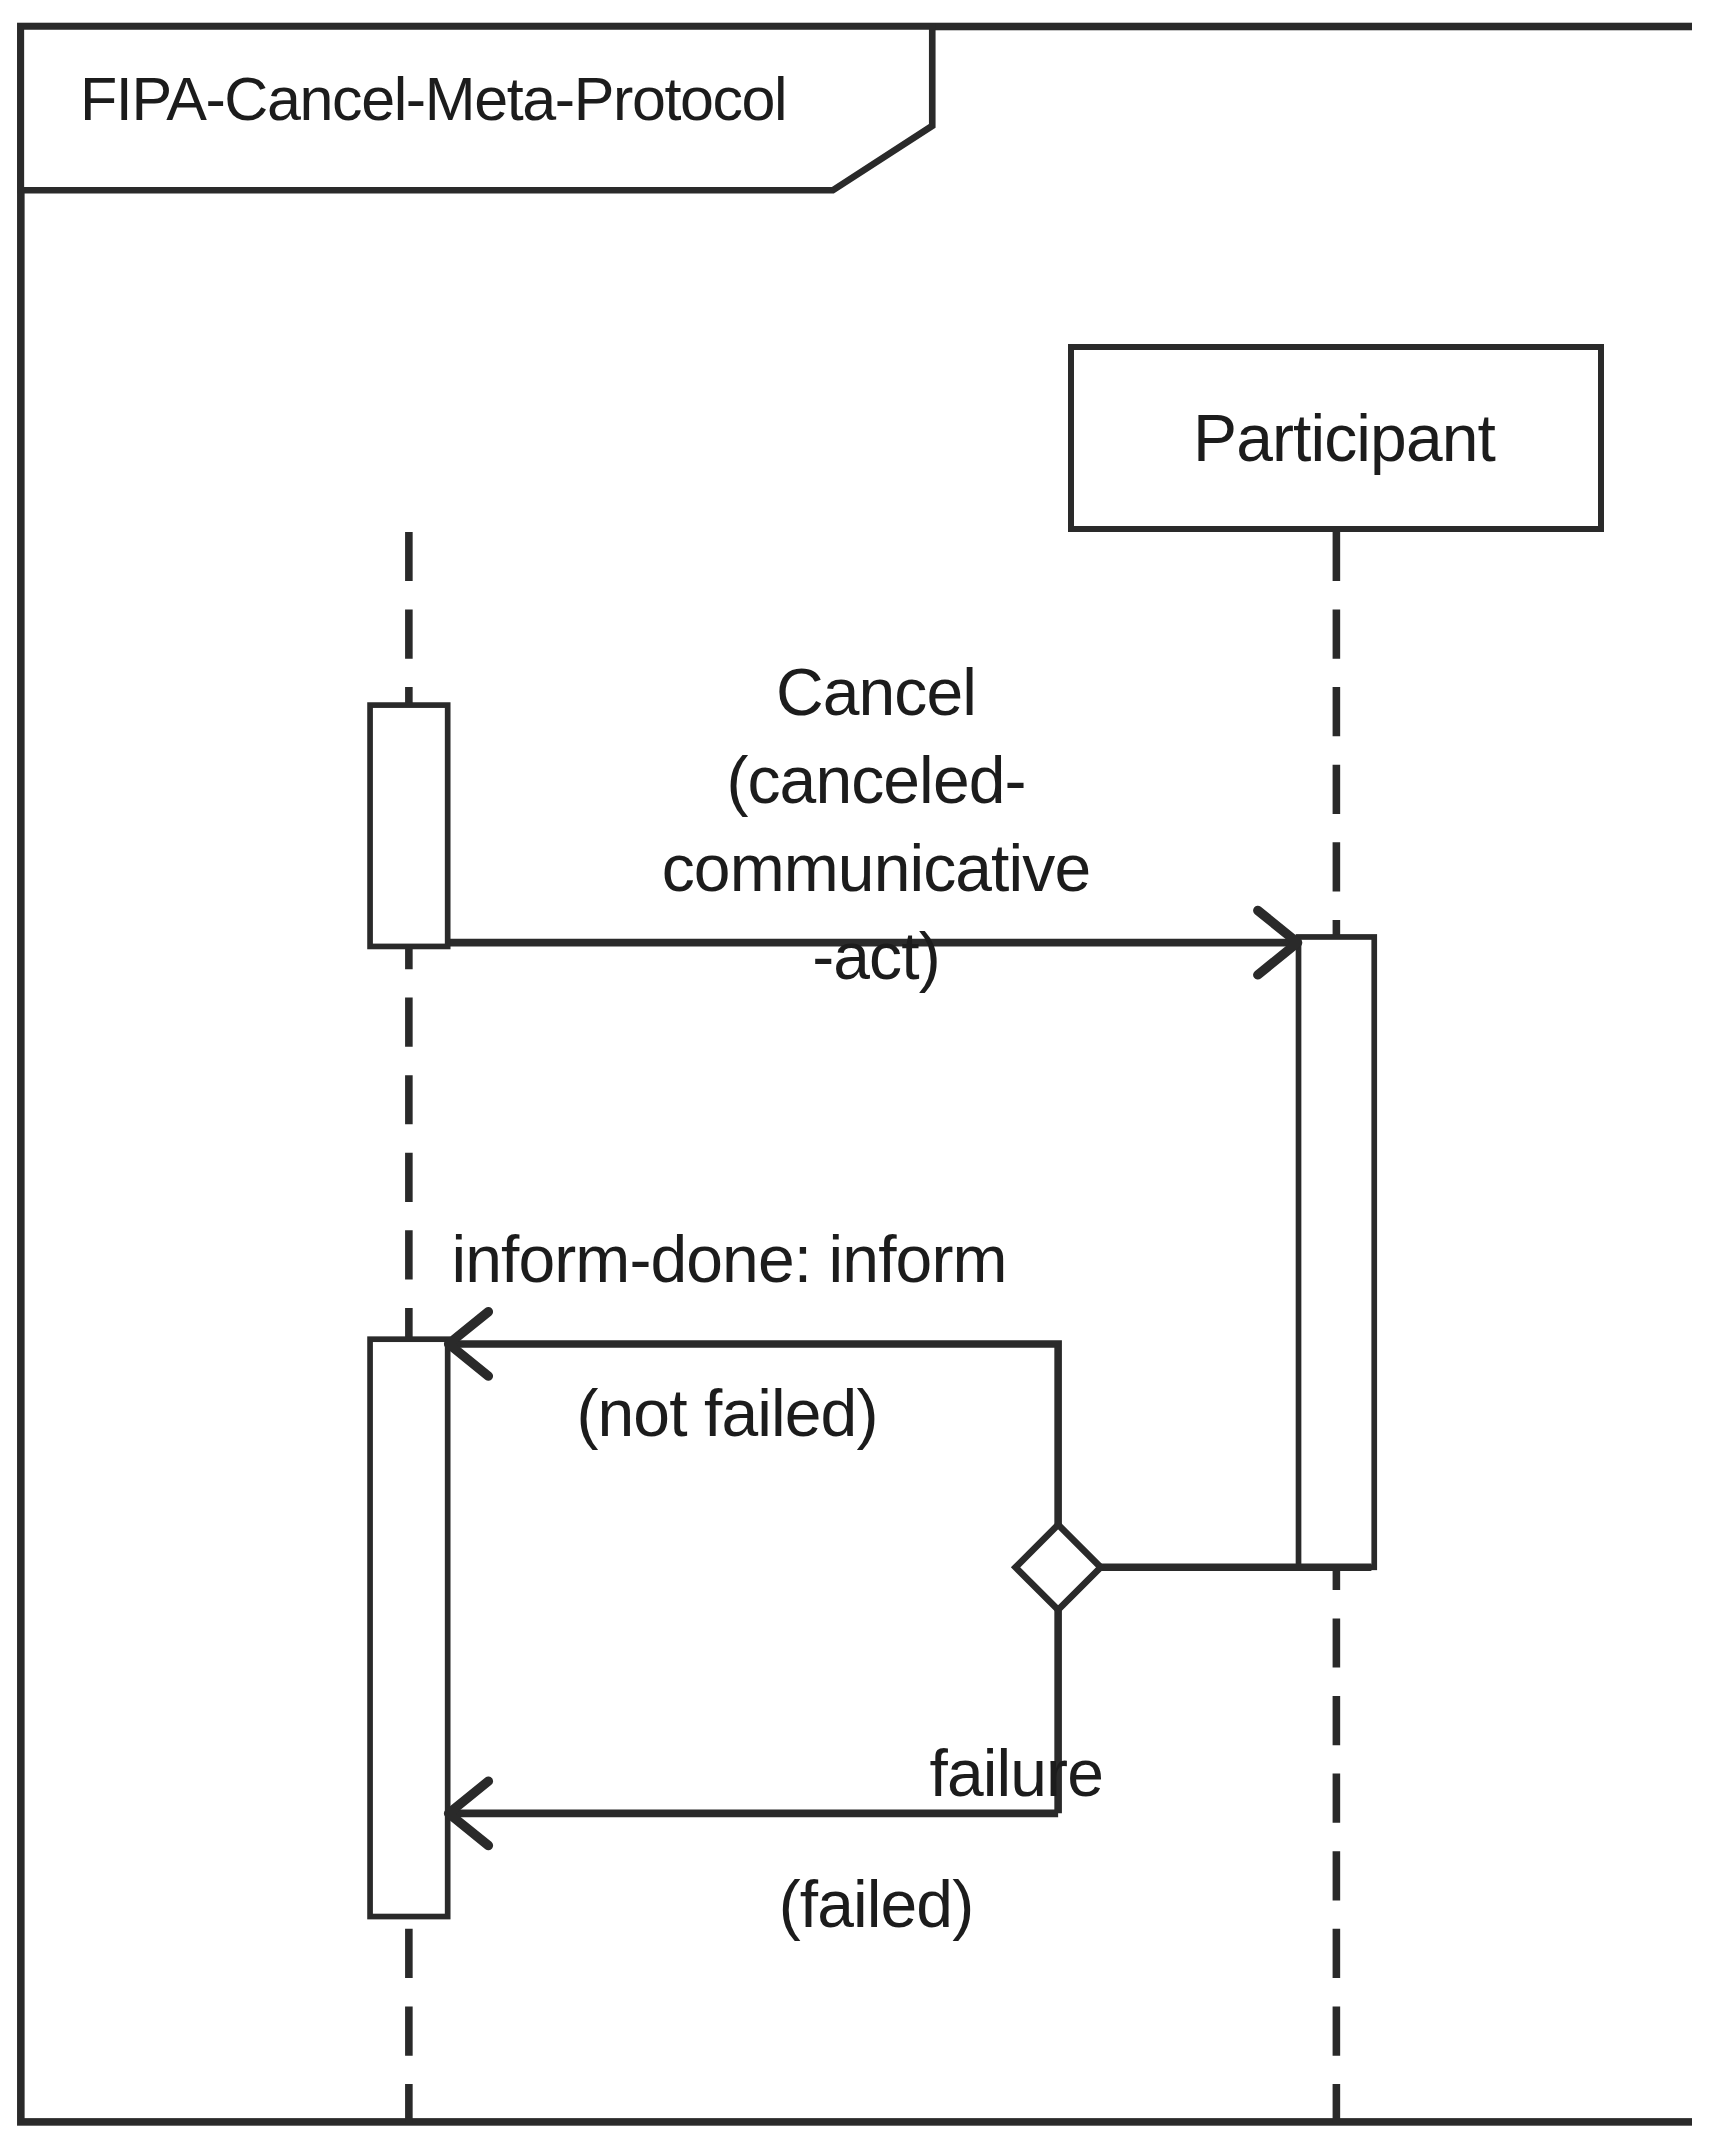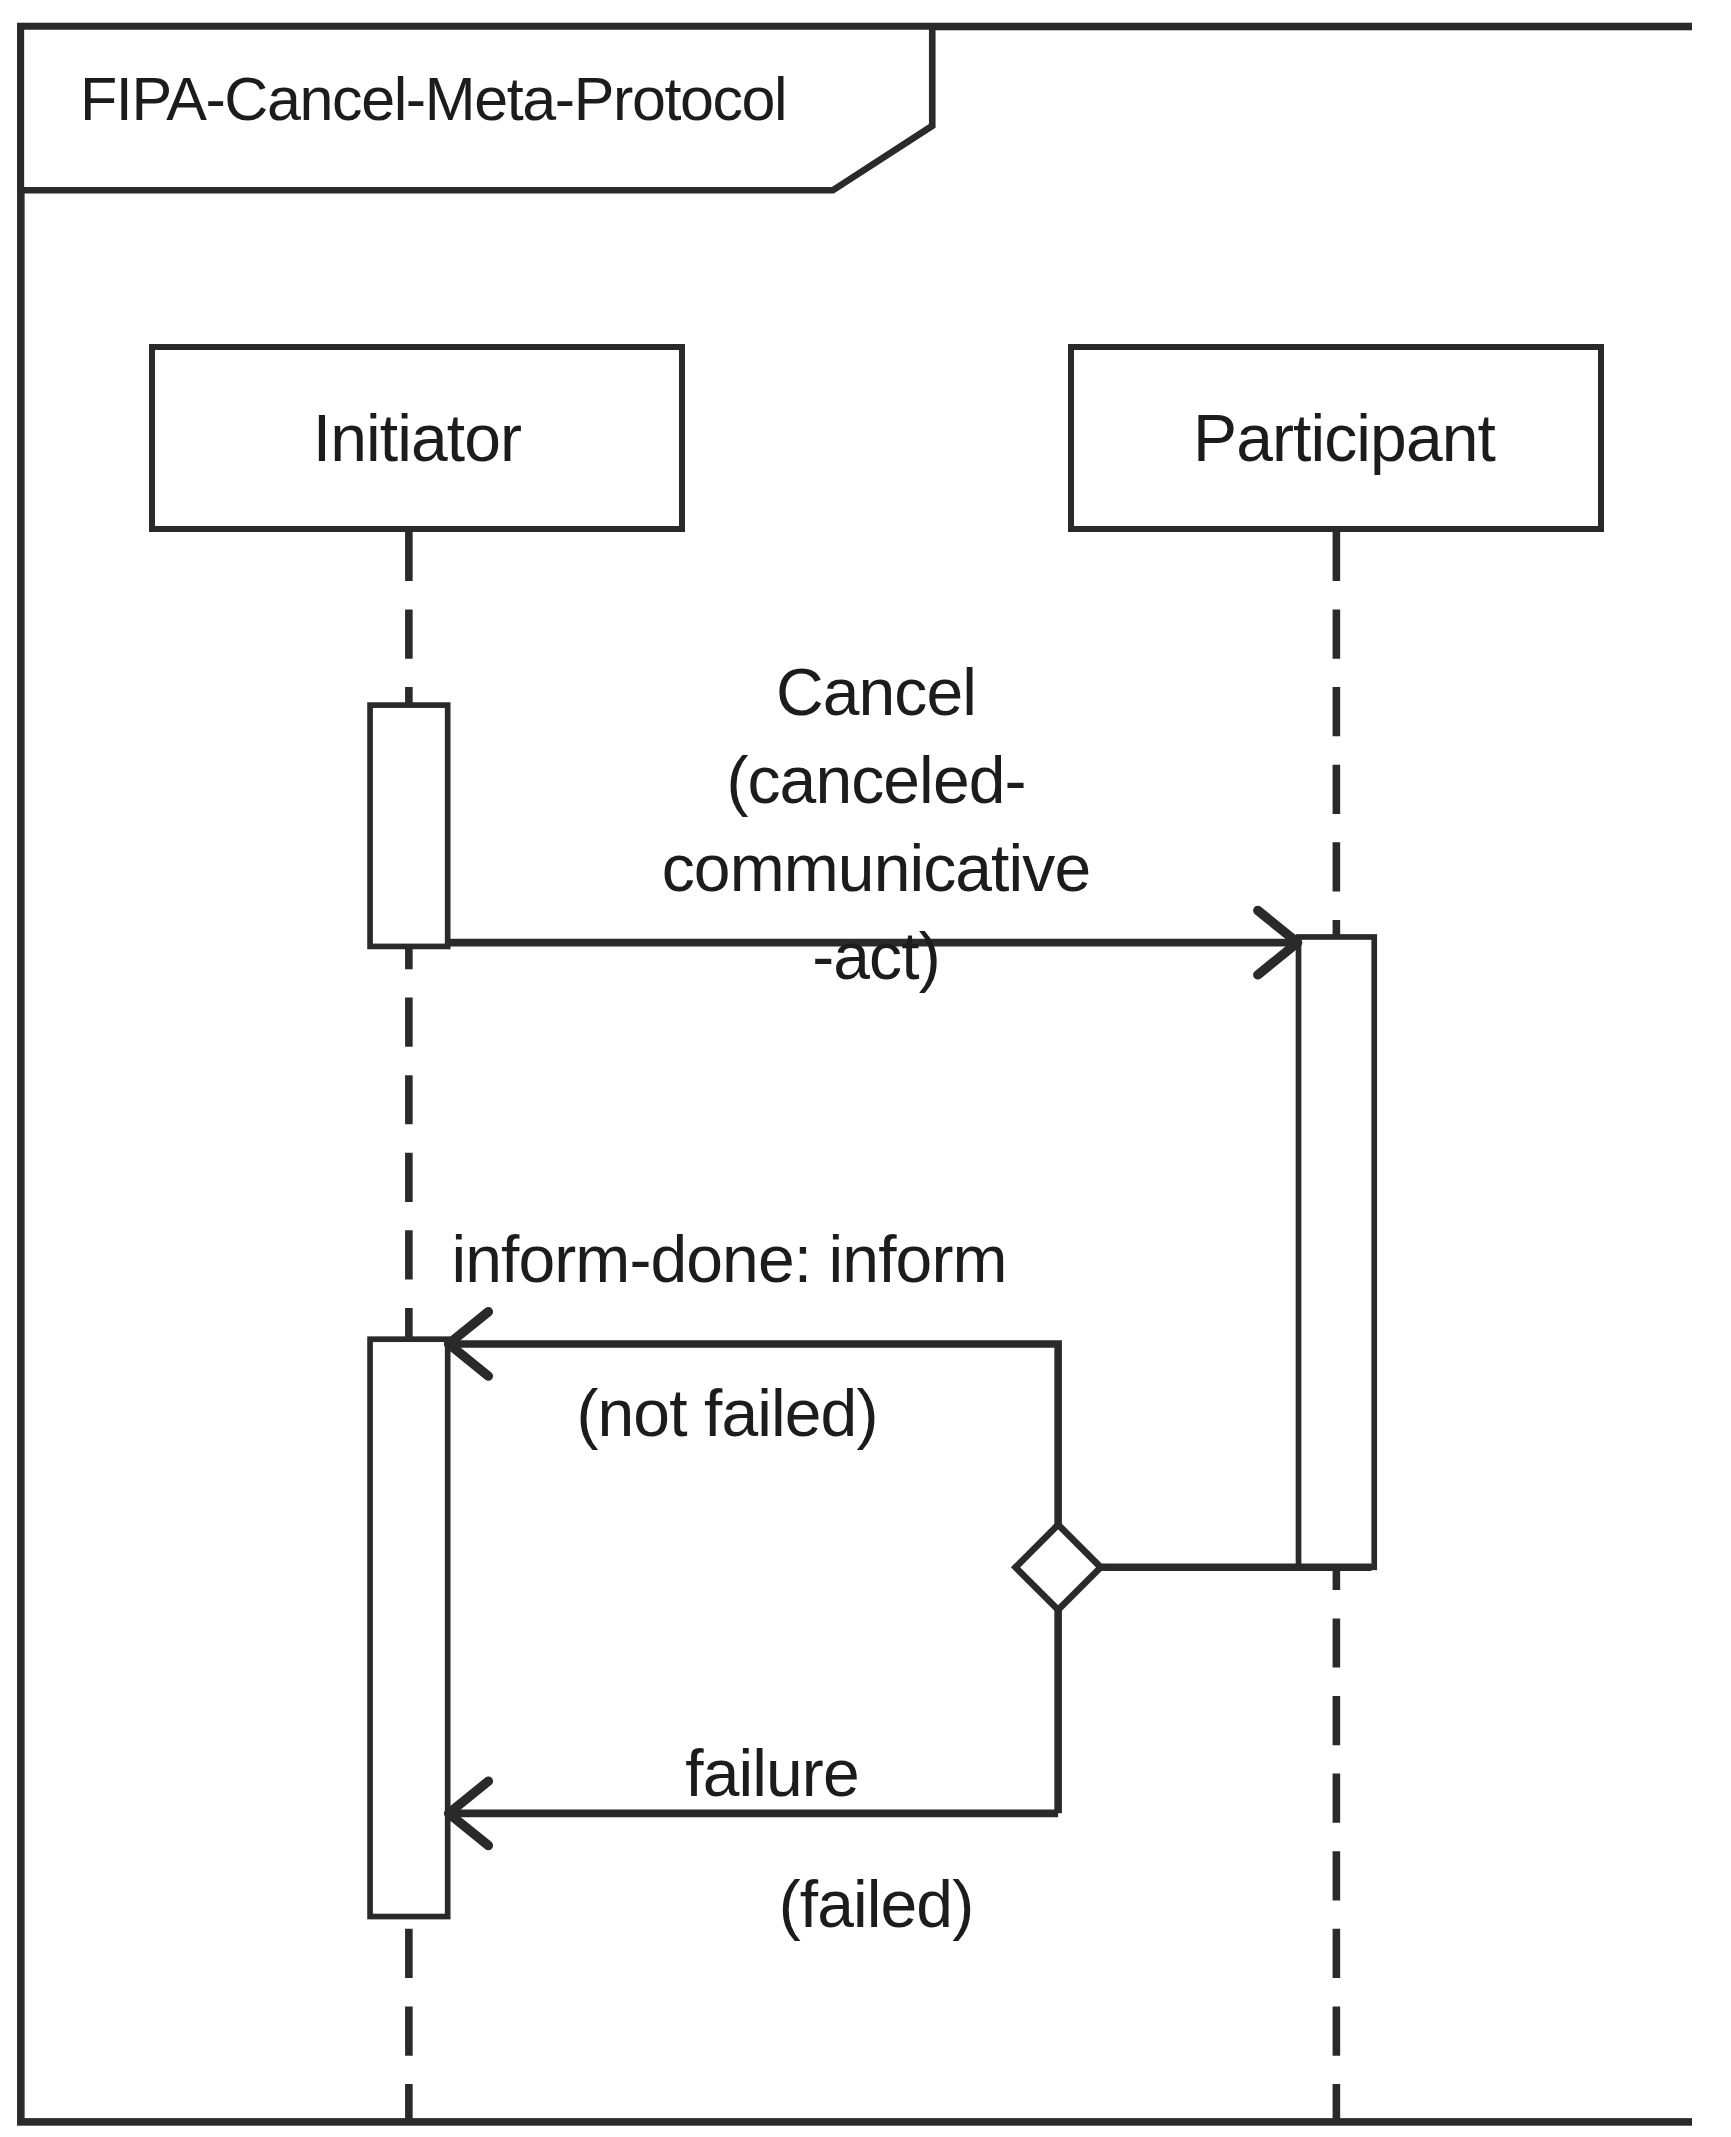--- a/index.html
+++ b/index.html
@@ -54,21 +54,21 @@
     justify-content: center;
     font-size: 66px;
     letter-spacing: -0.9px;
   }
   .head-initiator   { left: 149px; }
   .head-participant { left: 1068px; padding-left: 16px; }
 
   .msg-cancel  { left: 545px; top: 608px;  width: 662px; font-size: 66px; line-height: 88px; margin-top: 40px; }
   .msg-inform  { left: 398px; top: 1221px; width: 662px; font-size: 66px; line-height: 76px; }
   .msg-notfail { left: 396px; top: 1375px; width: 662px; font-size: 66px; line-height: 76px; }
-  .msg-failure { left: 441px; top: 1735px; width: 662px; font-size: 66px; line-height: 76px; }
+  .msg-failure { left: 441px; top: 1735px; width: 662px; font-size: 66px; line-height: 76px; text-align: right; }
   .msg-failed  { left: 545px; top: 1866px; width: 662px; font-size: 66px; line-height: 76px; }
 </style>
 </head>
 <body>
 
 <div class="stage">
 
   <svg width="1732" height="2138" viewBox="0 0 1830 2259">
 
     <rect x="22" y="28" width="1794" height="2214" fill="none" stroke="#2a2a2a" stroke-width="8"></rect>
@@ -90,23 +90,20 @@
 
     <polygon points="1118,1611 1163,1656 1118,1701 1073,1656" fill="#ffffff" stroke="#2a2a2a" stroke-width="7"></polygon>
 
     <polyline points="1329,962 1371,996 1329,1030" fill="none" stroke="#2a2a2a" stroke-width="10" stroke-linecap="round" stroke-linejoin="round"></polyline>
     <polyline points="516,1386 474,1420 516,1454" fill="none" stroke="#2a2a2a" stroke-width="10" stroke-linecap="round" stroke-linejoin="round"></polyline>
     <polyline points="516,1882 474,1916 516,1950" fill="none" stroke="#2a2a2a" stroke-width="10" stroke-linecap="round" stroke-linejoin="round"></polyline>
   </svg>
 
   <div class="frame-title">FIPA-Cancel-Meta-Protocol</div>
 
-  <div class="lifeline-head head-initiator">
-    <span>Initiator</span>
-  </div>
   <div class="lifeline-head head-participant">
     <span>Participant</span>
   </div>
 
   <div class="label msg-cancel">Cancel
 (canceled-
 communicative
 -act)</div>
 
   <div class="label msg-inform">inform-done: inform</div>

